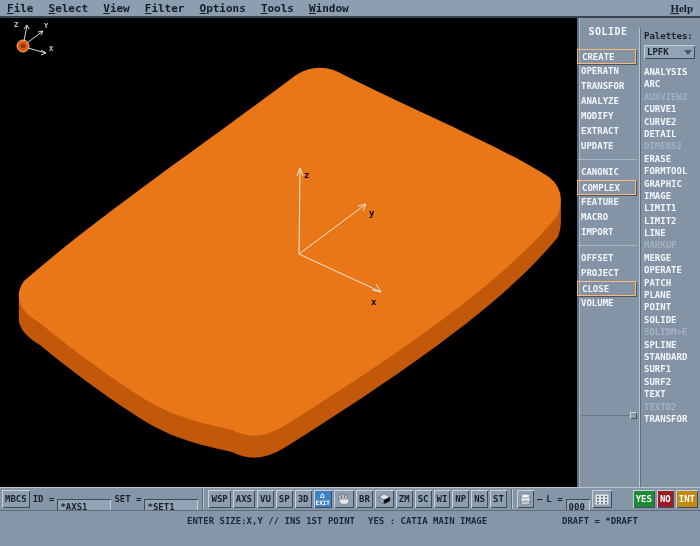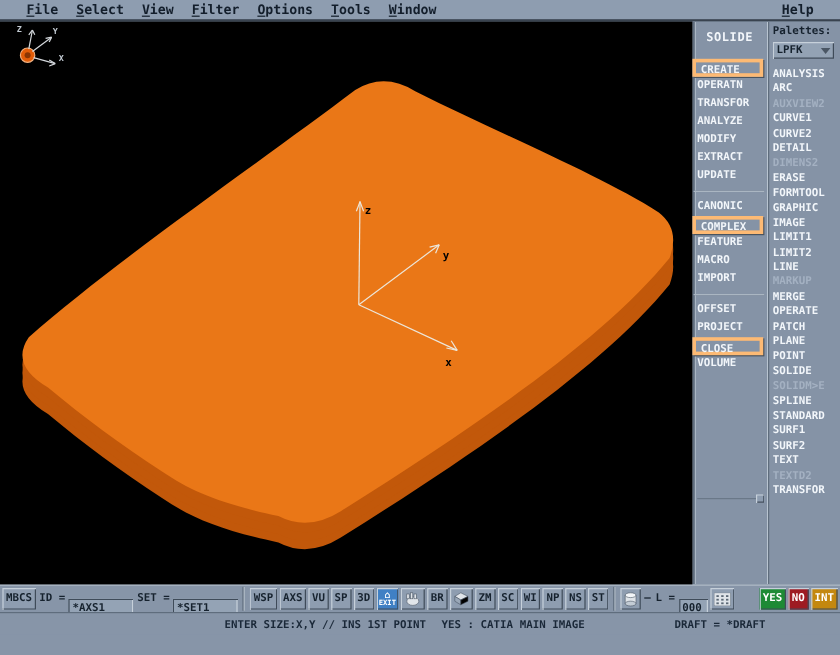--- a/index.html
+++ b/index.html
@@ -1,40 +1,40 @@
 <!DOCTYPE html>
 <html><head>
 <meta charset="utf-8">
 <style>
   html,body{margin:0;padding:0;background:#222;}
   *{box-sizing:border-box;}
   .app{width:700px;height:546px;background:#8795a8;font-family:"DejaVu Sans Mono",monospace;
        font-weight:bold;overflow:hidden;position:relative;}
   
   .menubar{height:18px;background:#8e9db0;border-bottom:2px solid #39434f;display:flex;
-           align-items:center;padding:0 22px;gap:15px;font-size:11px;color:#131e2b;}
+           align-items:center;padding:0 7px;gap:15px;font-size:11px;color:#131e2b;}
   .menu-item{display:inline-block;cursor:default;white-space:nowrap;}
   .menu-item::first-letter{text-decoration:underline;}
-  .menu-help{margin-left:auto;}
+  .menu-help{margin-left:auto;font-family:Liberation Serif, serif;}
   
   .main{display:flex;height:469px;}
   .viewport{width:577px;height:469px;background:#000;position:relative;}
   .panel{width:123px;background:#8593a6;display:flex;box-shadow:inset 2px 0 0 #5f6d7d,inset 3px 0 0 #a9b5c2;}
   
   .funcpad{width:62px;padding:4px 0 0 0;position:relative;font-size:9px;color:#f2f6fa;}
   .fp-title{text-align:center;font-size:10px;margin:4px 0 12px 0;letter-spacing:0.5px;}
   .fp-item{height:15px;line-height:14px;padding-left:4px;white-space:nowrap;cursor:default;}
-  .fp-item.boxed{border:3px solid #fdba74;box-shadow:1px 1px 0 #49545f;margin-right:3px;}
+  .fp-item.boxed{border:1px solid #fdba74;box-shadow:1px 1px 0 #49545f;margin-right:3px;}
   .fp-sep{height:1px;background:#5f6d7d;border-bottom:1px solid #aab6c2;margin:5px 2px 5px 1px;}
   .fp-divider{position:absolute;left:4px;top:397px;width:50px;height:1px;background:#6a7888;}
   .fp-handle{position:absolute;right:-6px;top:-3px;width:7px;height:7px;background:#8e9db0;
              box-shadow:inset 1px 1px 0 #c6d0da,inset -1px -1px 0 #44505e;}
   
   .palettes{width:61px;box-shadow:inset 1px 0 0 #b8c4d0,inset 2px 0 0 #5f6d7d;
-            padding:3px 0 0 5px;font-size:9px;}
+            padding:3px 0 0 5px;font-size:9px;margin-top:10px;}
   .pal-title{color:#16222e;margin-bottom:4px;}
   .pal-select{height:14px;background:#93a2b4;box-shadow:inset 1px 1px 0 #c6d0da,inset -1px -1px 0 #3f4b59;
               color:#16222e;display:flex;align-items:center;padding:0 3px;margin:0 5px 7px 0;cursor:default;}
   .pal-handle{margin-left:auto;width:0;height:0;border-left:4px solid transparent;
               border-right:4px solid transparent;border-top:5px solid #4a5osolid;border-top:5px solid #4a5664;}
   .pal-item{height:12.4px;line-height:12px;color:#f2f6fa;white-space:nowrap;cursor:default;}
   .pal-item.dim{color:#a4b1c2;}
   
   .toolbar{height:23px;background:#8795a8;border-top:1px solid #b9c4cf;display:flex;align-items:center;
            padding:0 2px;gap:2px;font-size:9px;color:#16222e;}

